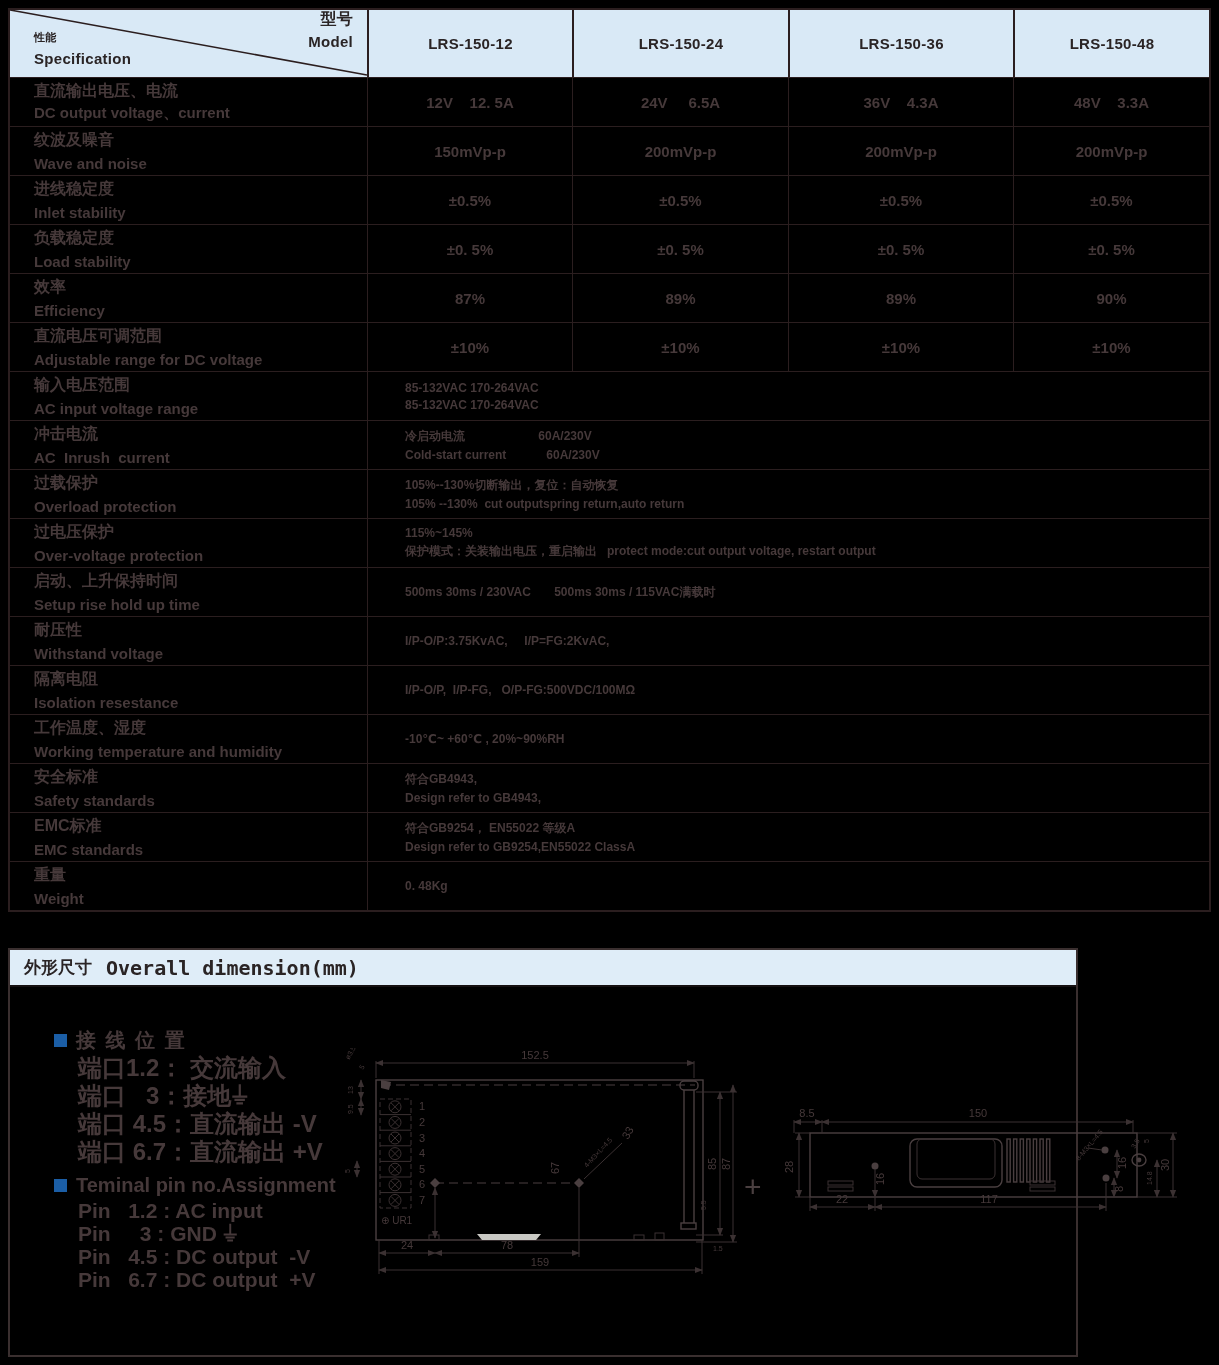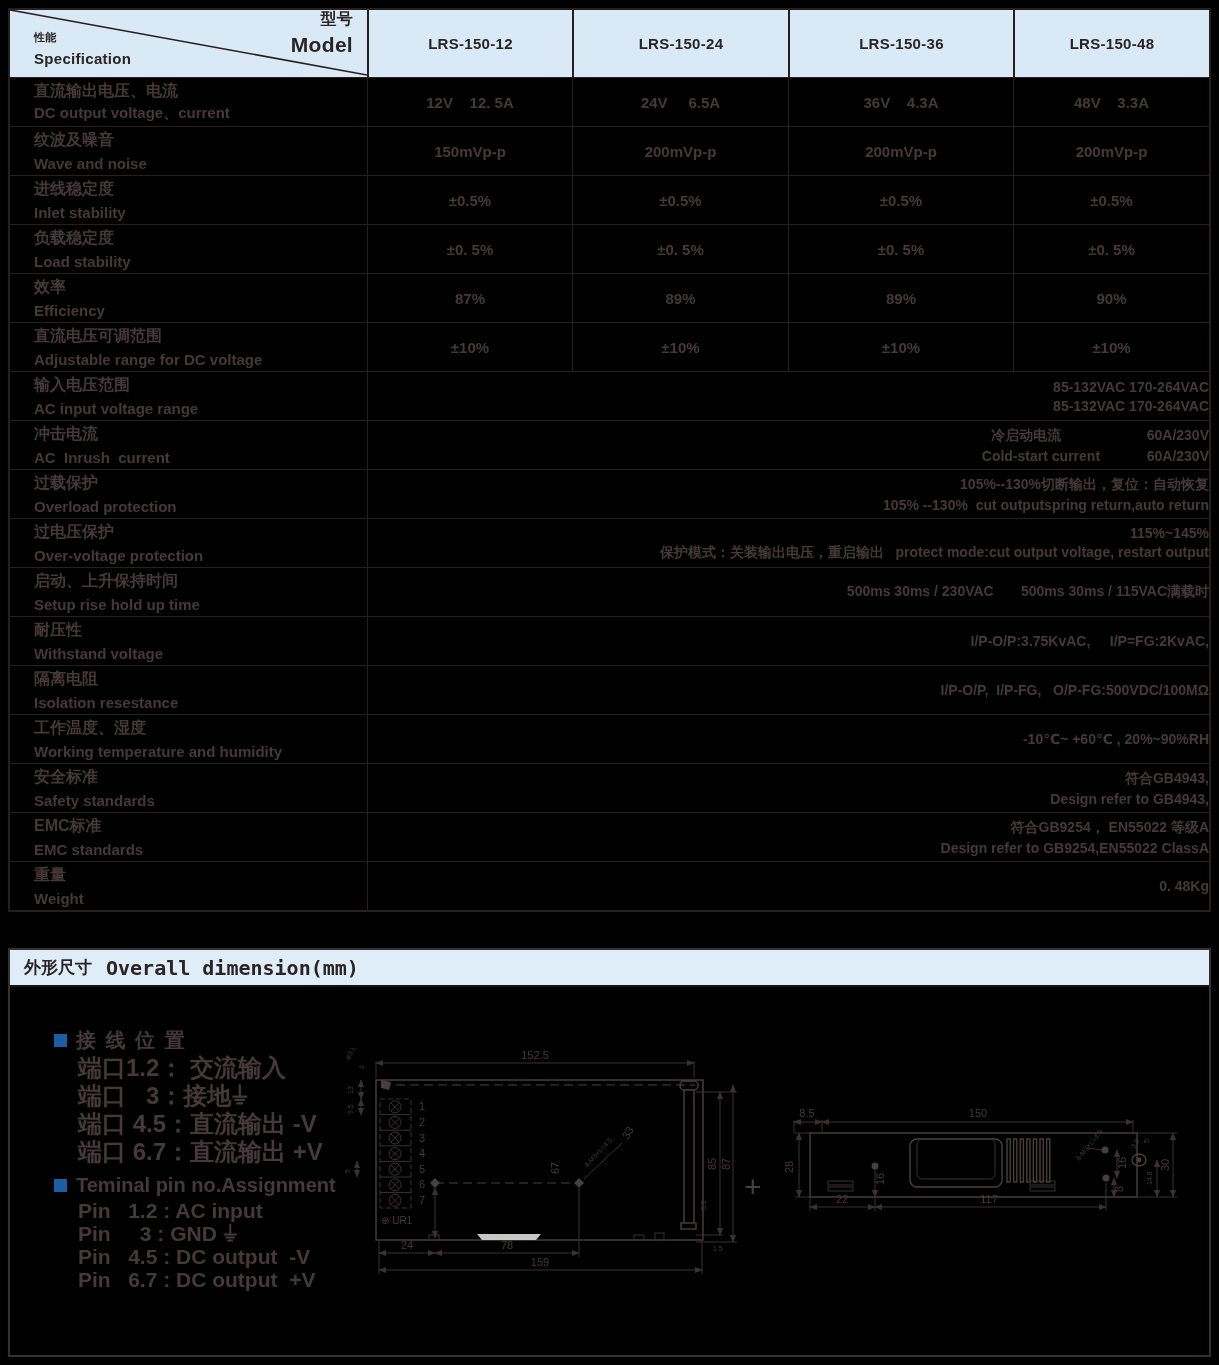--- a/index.html
+++ b/index.html
@@ -22,35 +22,35 @@
   #spec-table{position:absolute;left:8px;top:8px;width:1203px;border:2px solid var(--line);}
   #spec-header{display:grid;grid-template-columns:357px 205px 216px 225px 1fr;height:67px;background:var(--hdr-bg);}
   .hdr-cell{position:relative;border-left:2px solid var(--line);display:flex;align-items:center;justify-content:center;
     color:var(--hdr-text);font-size:15px;font-weight:700;letter-spacing:.3px;}
   #diag-cell{border-left:none;}
   #diag-cell svg{position:absolute;inset:0;width:100%;height:100%;}
   .diag-txt{position:absolute;color:var(--hdr-text);font-weight:700;line-height:1.15;}
   #spec-cn{left:24px;top:21px;font-size:11px;}
   #spec-en{left:24px;top:40px;font-size:15px;}
   #model-cn{right:14px;top:0;font-size:16px;}
-  #model-en{right:14px;top:23px;font-size:21px;text-align:center;}
+  #model-en{right:14px;top:23px;font-size:15px;text-align:center;}
 
   #spec-rows{display:grid;grid-template-columns:357px 205px 216px 225px 1fr;grid-auto-rows:49px;background:var(--bg);}
   .cell{border-left:1px solid var(--line);border-top:1px solid var(--line);color:var(--text);overflow:hidden;}
   .label-cell{border-left:none;display:flex;flex-direction:column;justify-content:space-between;
     padding:3px 4px 3px 24px;}
   .label-cell .cn{font-size:16px;font-weight:700;white-space:pre;}
   .label-cell .en{font-size:15px;font-weight:700;white-space:pre;}
   .val-cell{display:flex;align-items:center;justify-content:center;font-size:15px;font-weight:700;white-space:pre;}
   .merged-cell{grid-column:2 / -1;display:flex;flex-direction:column;justify-content:center;
-    padding-left:81px;font-size:14px;font-weight:700;gap:3px;align-items:flex-end;}
+    padding-left:37px;font-size:12px;font-weight:700;gap:3px;}
   .merged-cell div{white-space:pre;}
 
   
-  #dim-box{position:absolute;left:8px;top:948px;width:1203px;height:409px;border:2px solid #3a2f2f;}
+  #dim-box{position:absolute;left:8px;top:948px;width:1070px;height:409px;border:2px solid #3a2f2f;}
   #dim-title{height:37px;background:var(--sec-bg);display:flex;align-items:center;padding-left:14px;
     border-bottom:2px solid #151011;color:var(--hdr-text);}
   #dim-title .t-cn{font-size:17px;font-weight:700;}
   #dim-title .t-en{font-family:"DejaVu Sans Mono","Liberation Mono",monospace;font-size:20px;font-weight:700;margin-left:14px;}
 
   #wiring{position:absolute;left:44px;top:76px;color:var(--text);}
   .w-title{font-size:20px;font-weight:700;letter-spacing:2px;display:flex;align-items:center;line-height:28px;}
   .w-title.en{letter-spacing:0;}
   .bullet{display:inline-block;width:13px;height:13px;background:var(--blue);margin-right:9px;flex:0 0 auto;}
   .w-item{font-size:24px;font-weight:700;line-height:28px;padding-left:24px;white-space:pre;}

